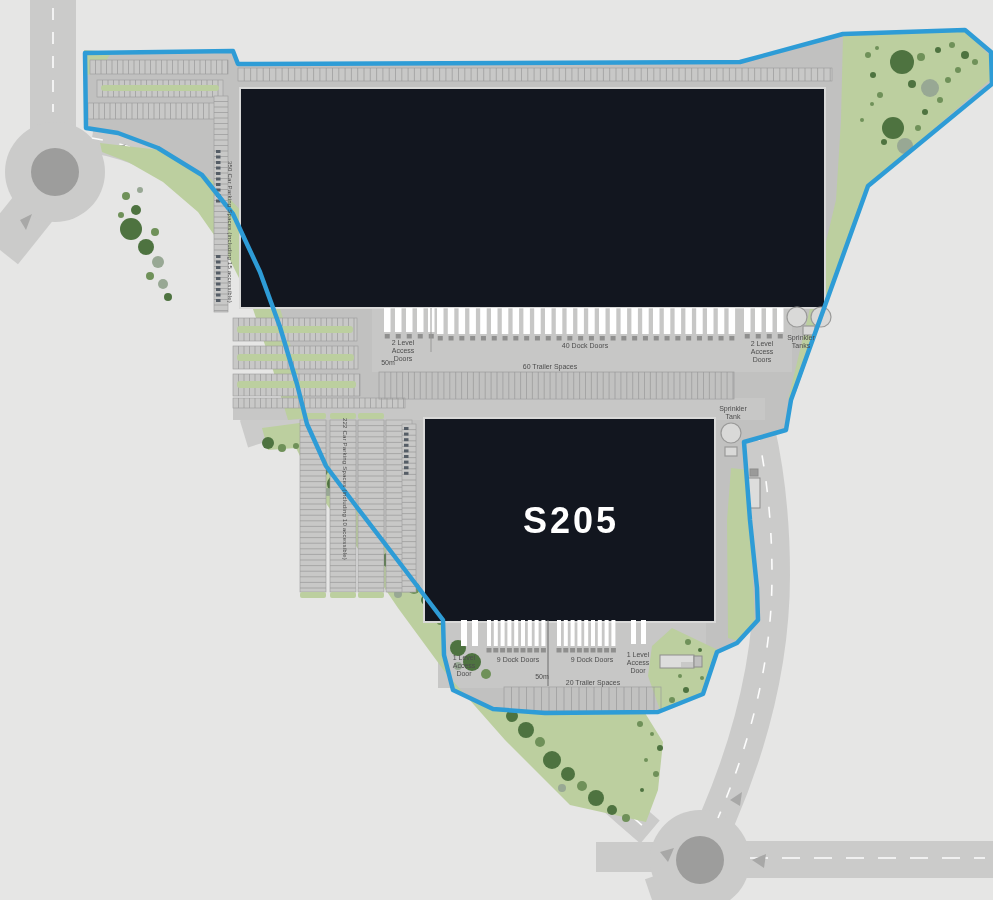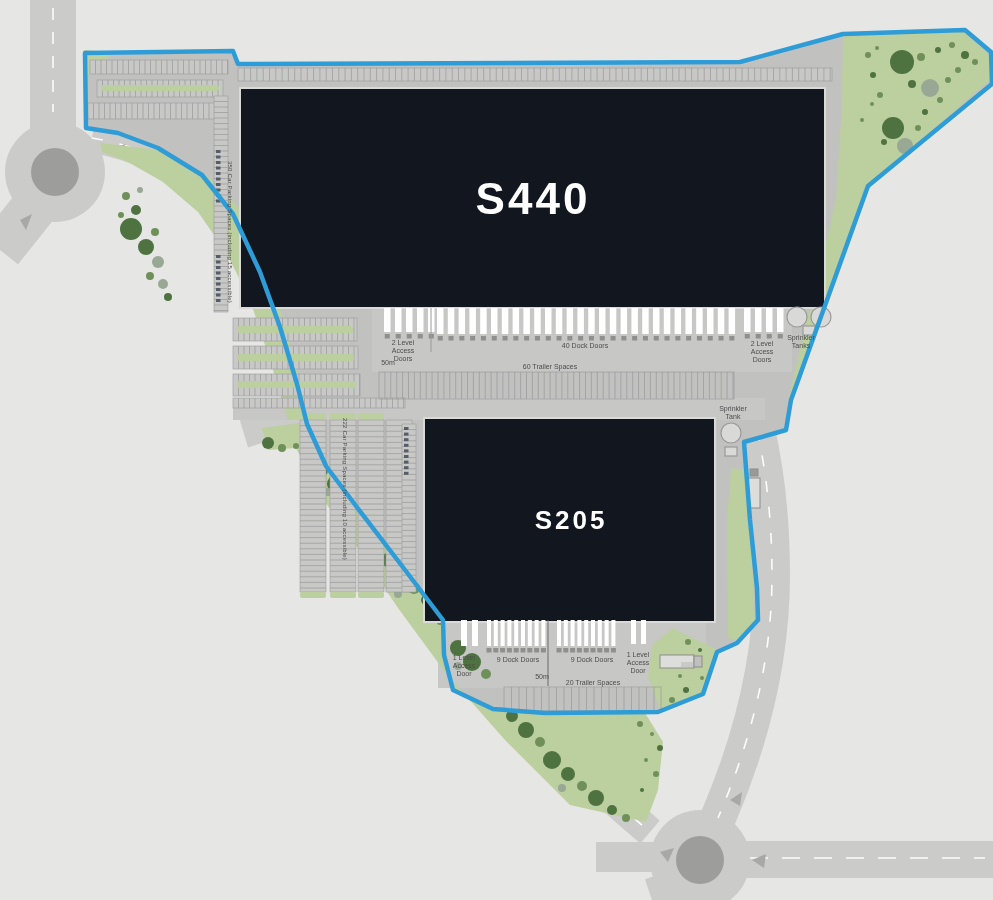--- a/index.html
+++ b/index.html
@@ -10,21 +10,21 @@
   html,body{margin:0;padding:0;background:#fff;}
   .stage{position:relative;width:993px;height:900px;overflow:hidden;
          font-family:"Liberation Sans",sans-serif;background:var(--c-bg);}
   svg{position:absolute;left:0;top:0;}
   .lbl{position:absolute;transform:translate(-50%,-50%);font-size:7px;line-height:1.15;
        color:var(--c-label);text-align:center;}
   .nowrap{white-space:nowrap;}
   .vert{transform:translate(-50%,-50%) rotate(90deg);white-space:nowrap;font-size:6px;letter-spacing:.2px;}
   .bldg-title{color:#fff;font-weight:bold;letter-spacing:3px;}
   .t440{font-size:44px;}
-  .t205{font-size:26px;}
+  .t205{font-size:36px;}
 </style>
 </head>
 <body>
 
 <div class="stage">
 <svg width="993" height="900" viewBox="0 0 993 900">
 
   <rect x="0" y="0" width="993" height="900" fill="var(--c-bg)"></rect>
 
   <g>
@@ -879,21 +879,20 @@
     <rect x="681" y="662" width="12" height="5" fill="#c9c9c8" stroke="none"></rect>
     <rect x="748" y="478" width="12" height="30"></rect>
     <rect x="750" y="469" width="8" height="7" fill="#9a9a99"></rect>
   </g>
 
   <line x1="548" y1="620" x2="548" y2="686" stroke="#6d6d6c" stroke-width="1"></line>
 
   <path fill="none" stroke="var(--c-bound)" stroke-width="4.5" stroke-linejoin="round" stroke-linecap="round" d="M85,53 L233,51 L238,64 L740,62 L843,34 L965,30 L991,52 L992,84 L868,186 L791,400 L786,430 L744,442 L750,520 L757,588 L758,620 L737,643 L717,652 L703,694 L658,712 L545,713 L493,709 L453,690 L444,655 L443,620 L402,566 L356,506 L326,466 L307,424 L297,384 L280,327 L260,272 L233,214 L202,175 L158,148 L118,133 L86,128 Z"></path>
 </svg>
 
-<div class="lbl bldg-title t440" style="left:533px;top:199px;">S440</div>
 <div class="lbl bldg-title t205" style="left:571px;top:521px;">S205</div>
 
 <div class="lbl" style="left:403px;top:351px;width:38px;">2 Level Access Doors</div>
 <div class="lbl nowrap" style="left:585px;top:346px;">40 Dock Doors</div>
 <div class="lbl" style="left:762px;top:352px;width:38px;">2 Level Access Doors</div>
 <div class="lbl" style="left:801px;top:342px;width:42px;">Sprinkler Tanks</div>
 <div class="lbl nowrap" style="left:388px;top:363px;">50m</div>
 <div class="lbl nowrap" style="left:550px;top:367px;">60 Trailer Spaces</div>
 <div class="lbl vert" style="left:230px;top:232px;">350 Car Parking Spaces (including 15 accessible)</div>
 

